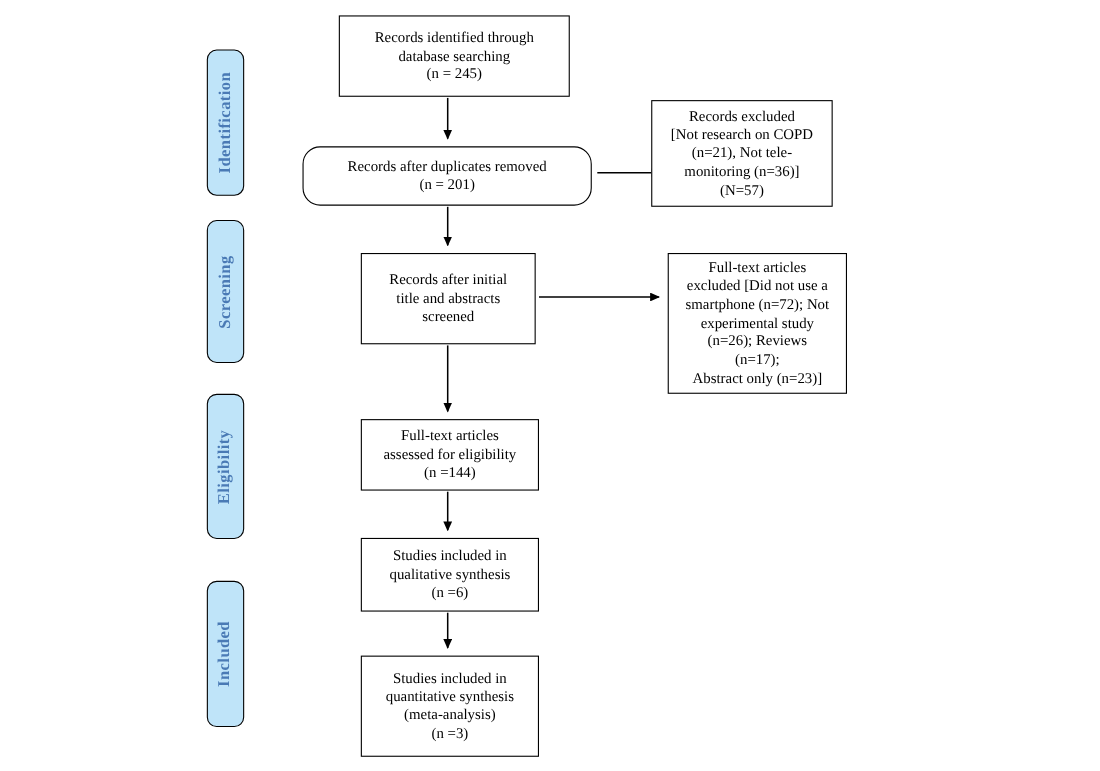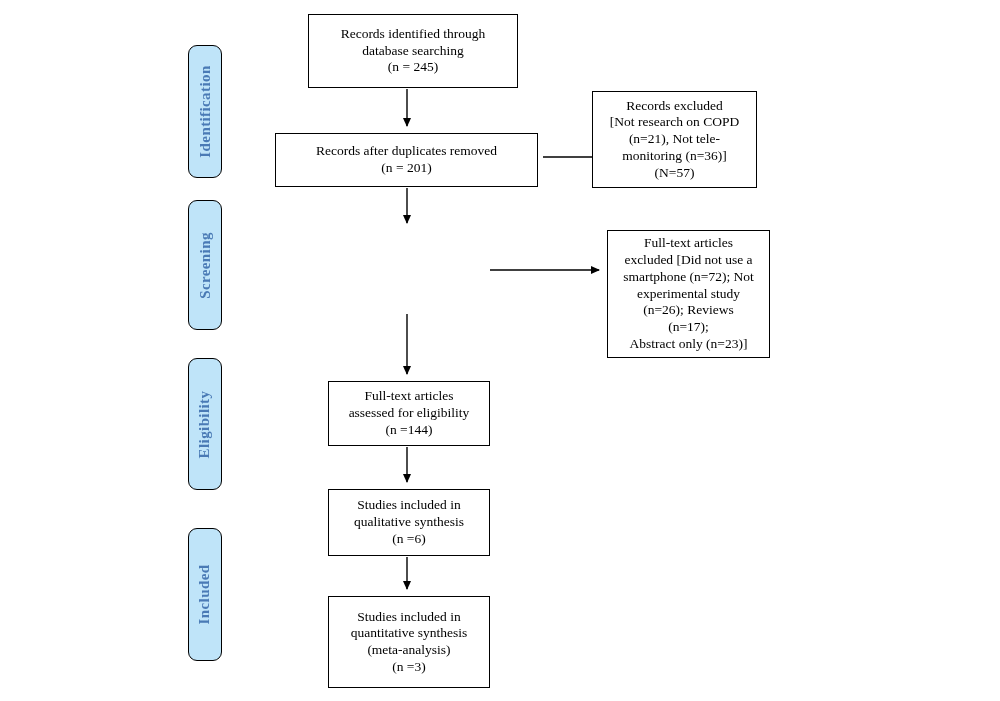--- a/index.html
+++ b/index.html
@@ -60,21 +60,21 @@
     align-items: center;
     justify-content: center;
     text-align: center;
     white-space: pre-line;
     font-size: 13.5px;
     line-height: 1.24;
     color: #000000;
     padding: 14px;
   }
   #box-identified        { left: 308px; top: 14px;  width: 210px; height: 74px; }
-  #box-duplicates        { left: 275px; top: 133px; width: 263px; height: 54px; }
+  #box-duplicates        { left: 275px; top: 133px; width: 263px; height: 54px; border-radius: 16px; }
   #box-records-excluded  { left: 592px; top: 91px;  width: 165px; height: 97px; }
   #box-screened          { left: 328px; top: 230px; width: 159px; height: 83px; }
   #box-fulltext-excluded { left: 607px; top: 230px; width: 163px; height: 128px; }
   #box-assessed          { left: 328px; top: 381px; width: 162px; height: 65px; }
   #box-qualitative       { left: 328px; top: 489px; width: 162px; height: 67px; }
   #box-quantitative      { left: 328px; top: 596px; width: 162px; height: 92px; }
 </style>
 </head>
 <body>
 
@@ -114,20 +114,23 @@
 
   <div class="box" id="box-duplicates">Records after duplicates removed
 (n = 201)</div>
 
   <div class="box" id="box-records-excluded">Records excluded
 [Not research on COPD
 (n=21), Not tele-
 monitoring (n=36)]
 (N=57)</div>
 
+  <div class="box" id="box-screened">Records after initial
+title and abstracts
+screened</div>
 
   <div class="box" id="box-fulltext-excluded">Full-text articles
 excluded [Did not use a
 smartphone (n=72); Not
 experimental study
 (n=26); Reviews (n=17);
 Abstract only (n=23)]</div>
 
   <div class="box" id="box-assessed">Full-text articles
 assessed for eligibility

